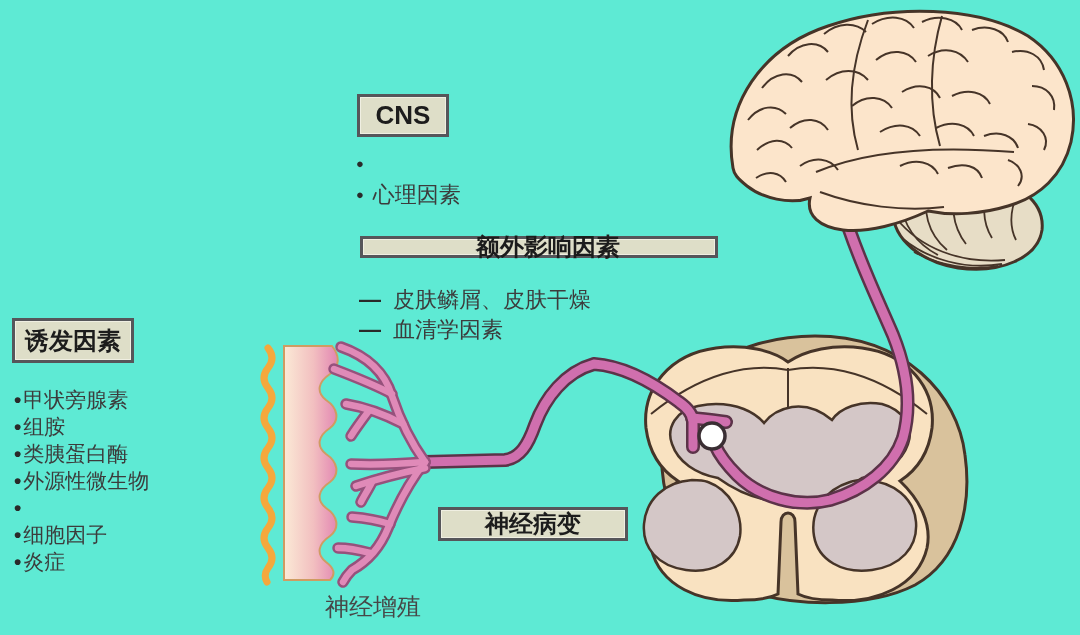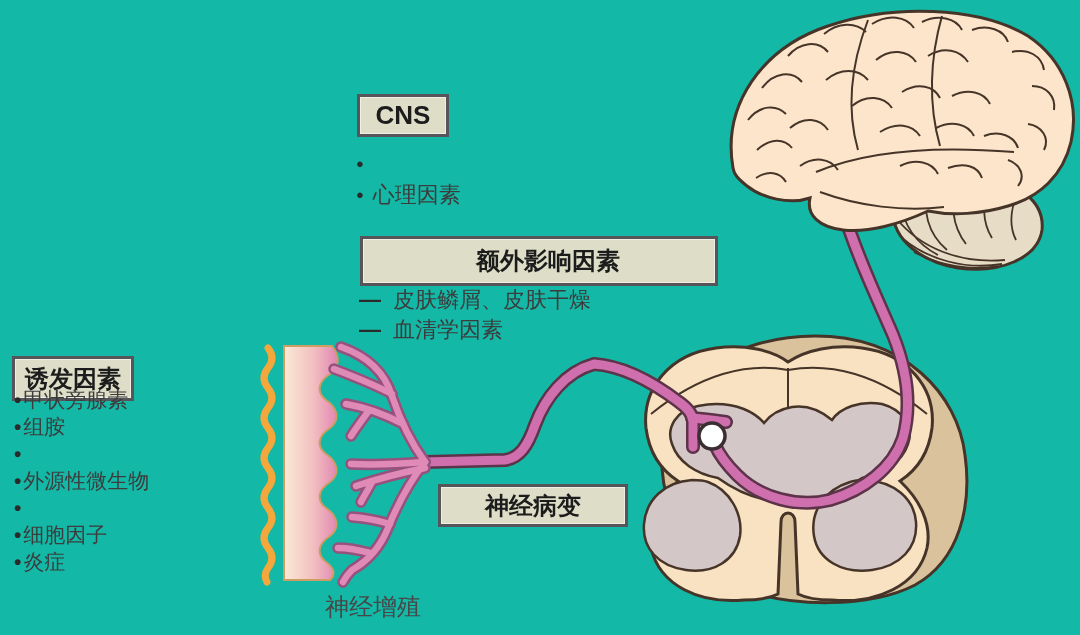--- a/index.html
+++ b/index.html
@@ -1,17 +1,17 @@
 <!DOCTYPE html>
 <html><head>
 <meta charset="utf-8">
 <style>
   html,body{margin:0;padding:0;background:#ffffff;}
   #canvas{
-    position:relative;width:1080px;height:635px;background:#14b8a6;overflow:hidden;
+    position:relative;width:1080px;height:635px;background:#5eead4;overflow:hidden;
     font-family:"Liberation Sans","DejaVu Sans",sans-serif;
   }
   #diagram-svg{position:absolute;left:0;top:0;}
   .box{
     position:absolute;background:#dedec8;border:3px solid #56565a;
     box-shadow:inset 0 0 0 1px #f0efe2;
     display:flex;align-items:center;justify-content:center;
     font-weight:bold;color:#1c1c1c;box-sizing:border-box;
   }
   .bullet-list{position:absolute;color:#3c3c3c;}
@@ -19,23 +19,23 @@
   .cns-list{left:356px;top:148px;font-size:22px;}
   .cns-list .bullet-row{height:31px;}
   .cns-list .dot{font-size:13px;margin-right:9px;color:#2a2a2a;}
   .extra-list{left:359px;top:285px;font-size:22px;}
   .extra-list .bullet-row{height:30px;}
   .extra-list .dash{font-weight:bold;margin-right:12px;color:#2a2a2a;}
   .triggers-list{left:14px;top:386px;font-size:21px;}
   .triggers-list .bullet-row{height:27px;}
   .triggers-list .dot{font-size:21px;font-weight:bold;margin-right:2px;color:#2a2a2a;}
   #cns-box{left:357px;top:94px;width:92px;height:43px;font-size:26px;}
-  #extra-box{left:360px;top:236px;width:358px;height:50px;font-size:24px;padding-left:18px;}
-  #triggers-box{left:12px;top:318px;width:122px;height:45px;font-size:24px;margin-top:38px;}
-  #neuro-box{left:438px;top:484px;width:190px;height:43px;font-size:24px;}
+  #extra-box{left:360px;top:236px;width:358px;height:22px;font-size:24px;padding-left:18px;}
+  #triggers-box{left:12px;top:318px;width:122px;height:45px;font-size:24px;}
+  #neuro-box{left:438px;top:507px;width:190px;height:34px;font-size:24px;}
   #prolif-label{position:absolute;left:325px;top:591px;font-size:24px;color:#474747;}
 </style>
 </head>
 <body>
 
 <div id="canvas">
 
   <svg id="diagram-svg" width="1080" height="635" viewBox="0 0 1080 635">
     <defs>
       <linearGradient id="skinGrad" x1="0" y1="0" x2="1" y2="0">
@@ -221,20 +221,21 @@
     <div class="bullet-row">
       <span class="dot">•</span>
       <span>甲状旁腺素</span>
     </div>
     <div class="bullet-row">
       <span class="dot">•</span>
       <span>组胺</span>
     </div>
     <div class="bullet-row">
       <span class="dot">•</span>
+      <span>类胰蛋白酶</span>
     </div>
     <div class="bullet-row">
       <span class="dot">•</span>
       <span>外源性微生物</span>
     </div>
     <div class="bullet-row">
       <span class="dot">•</span>
     </div>
     <div class="bullet-row">
       <span class="dot">•</span>

